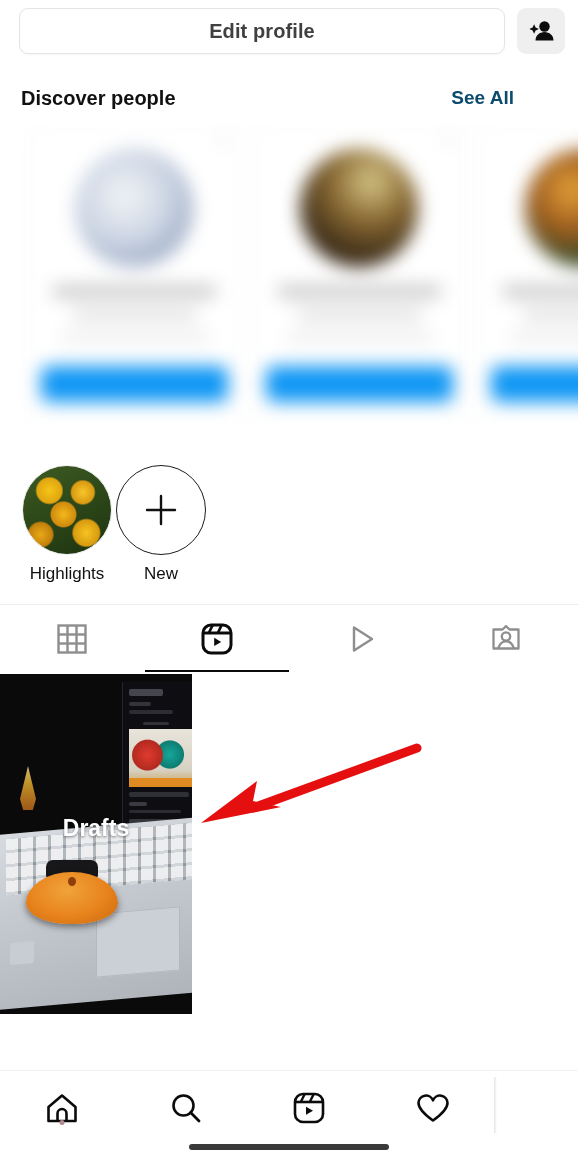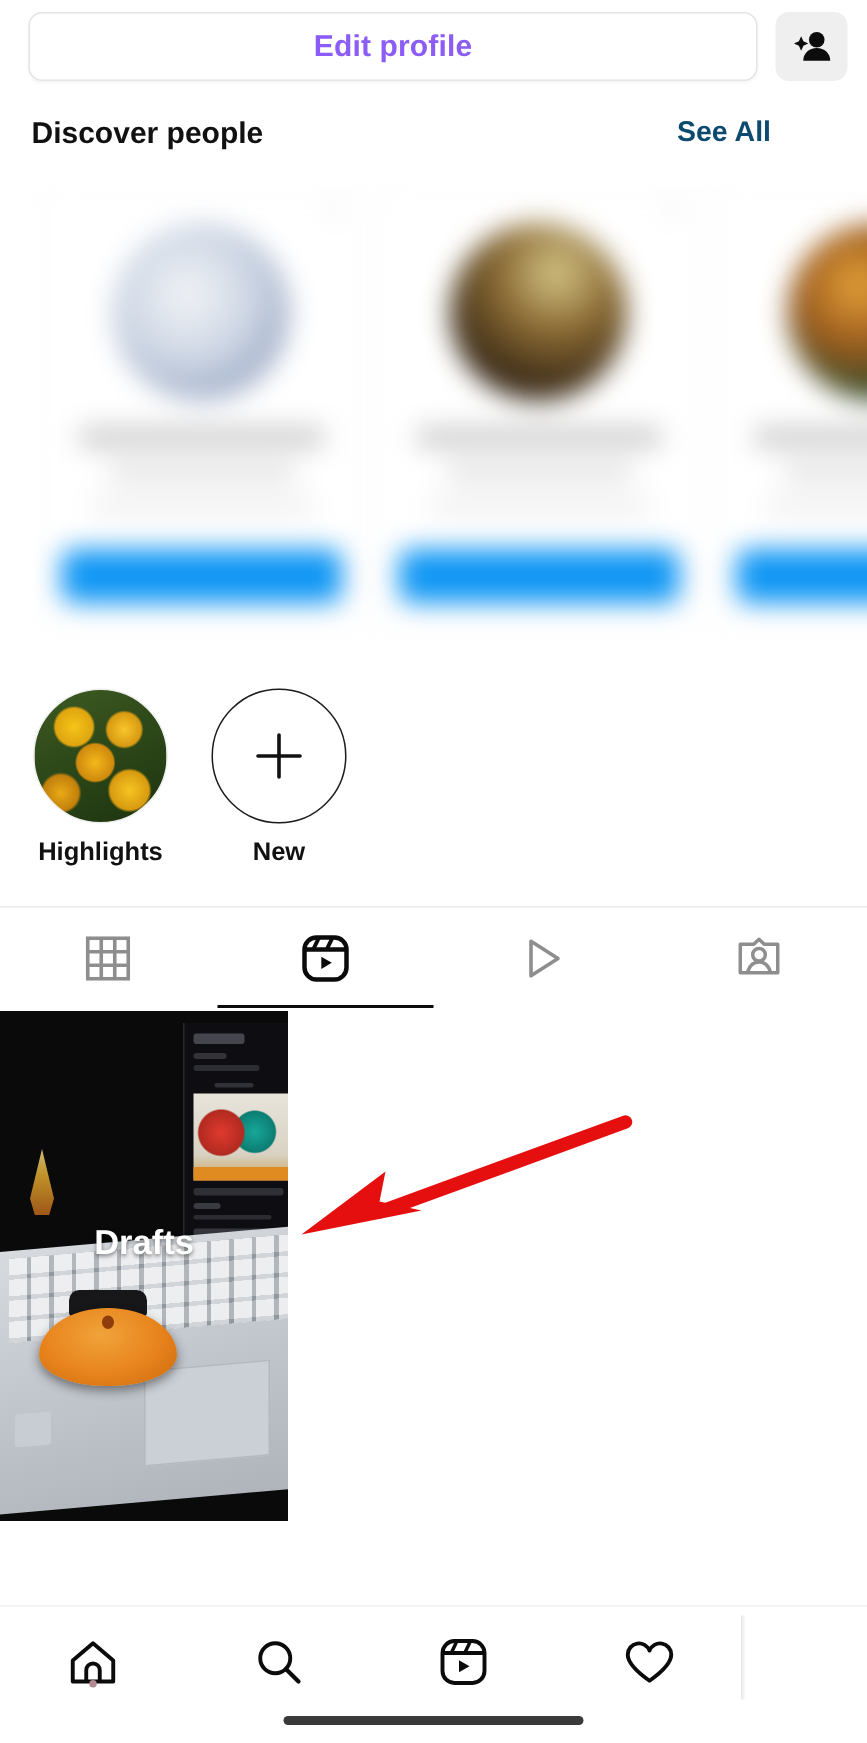--- a/index.html
+++ b/index.html
@@ -22,38 +22,38 @@
     display: flex; align-items: center;
     padding: 0 13px 0 19px;
     gap: 12px;
   }
   .edit-profile-btn {
     flex: 1 1 auto; height: 46px;
     background: #ffffff;
     border: 1px solid #e4e4e4;
     border-radius: 9px;
     display: flex; align-items: center; justify-content: center;
-    font-size: 20px; font-weight: bold; color: #8b5cf6;
+    font-size: 20px; font-weight: bold; color: #404040;
     letter-spacing: 0.1px;
     box-shadow: 0 1px 2px rgba(0,0,0,0.04);
     cursor: pointer;
   }
   .add-person-btn {
     width: 48px; height: 46px;
     background: #efefef;
     border-radius: 9px;
     display: flex; align-items: center; justify-content: center;
     cursor: pointer;
   }
 
   
   .discover-head {
     position: absolute; left: 0; top: 78px;
     width: 536px; height: 40px;
-    display: flex; align-items: flex-start; justify-content: space-between;
+    display: flex; align-items: center; justify-content: space-between;
     padding: 0 22px 0 21px;
   }
   .discover-title {
     font-size: 20px; font-weight: bold; color: #111111;
   }
   .see-all {
     font-size: 19px; font-weight: bold; color: #0c4a6e;
     cursor: pointer;
   }
 
@@ -104,22 +104,22 @@
   .card-btn {
     position: absolute; left: 14px; bottom: 16px;
     width: 187px; height: 36px;
     background: #0f96f4; border-radius: 8px;
   }
 
   
   .highlights-row {
     position: absolute; left: 0; top: 452px;
     width: 578px; height: 132px;
-    display: flex; align-items: center;
-    padding-left: 20px; gap: 25px; font-weight: bold;
+    display: flex; align-items: flex-end;
+    padding-left: 20px; 
   }
   .hl-item { width: 94px; display: flex; flex-direction: column; align-items: center; cursor: pointer; }
   .hl-circle {
     width: 90px; height: 90px; border-radius: 50%;
     overflow: hidden; position: relative;
     border: 1px solid #eeeeee;
   }
   .hl-new {
     width: 90px; height: 90px; border-radius: 50%;
     border: 1.6px solid #1c1c1c;

